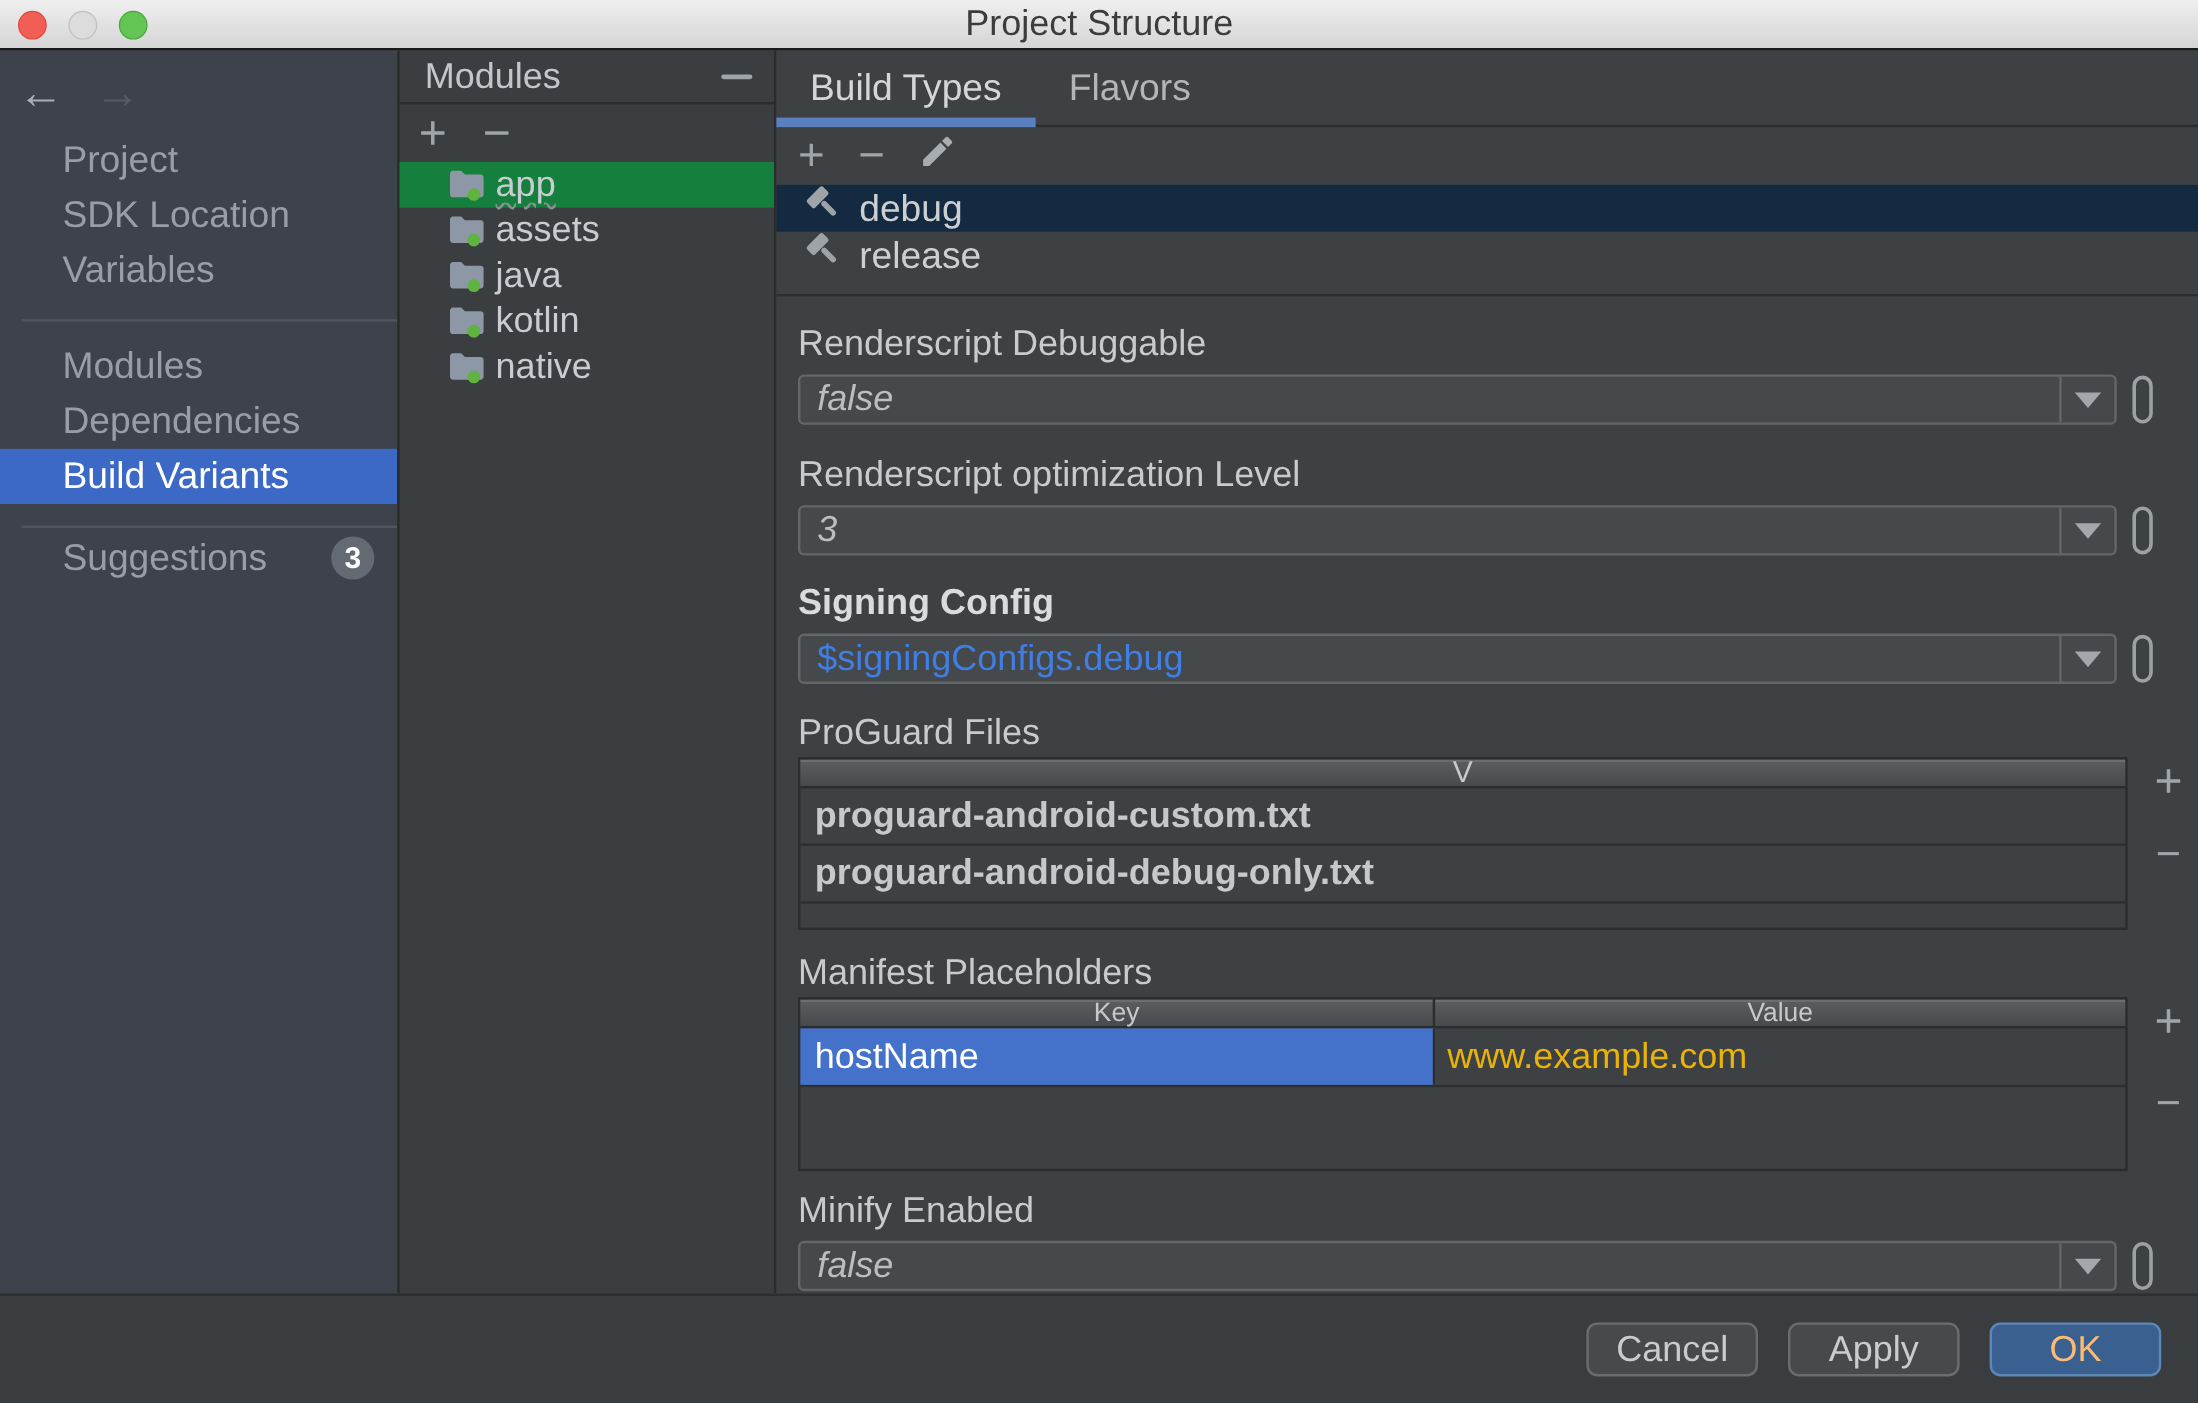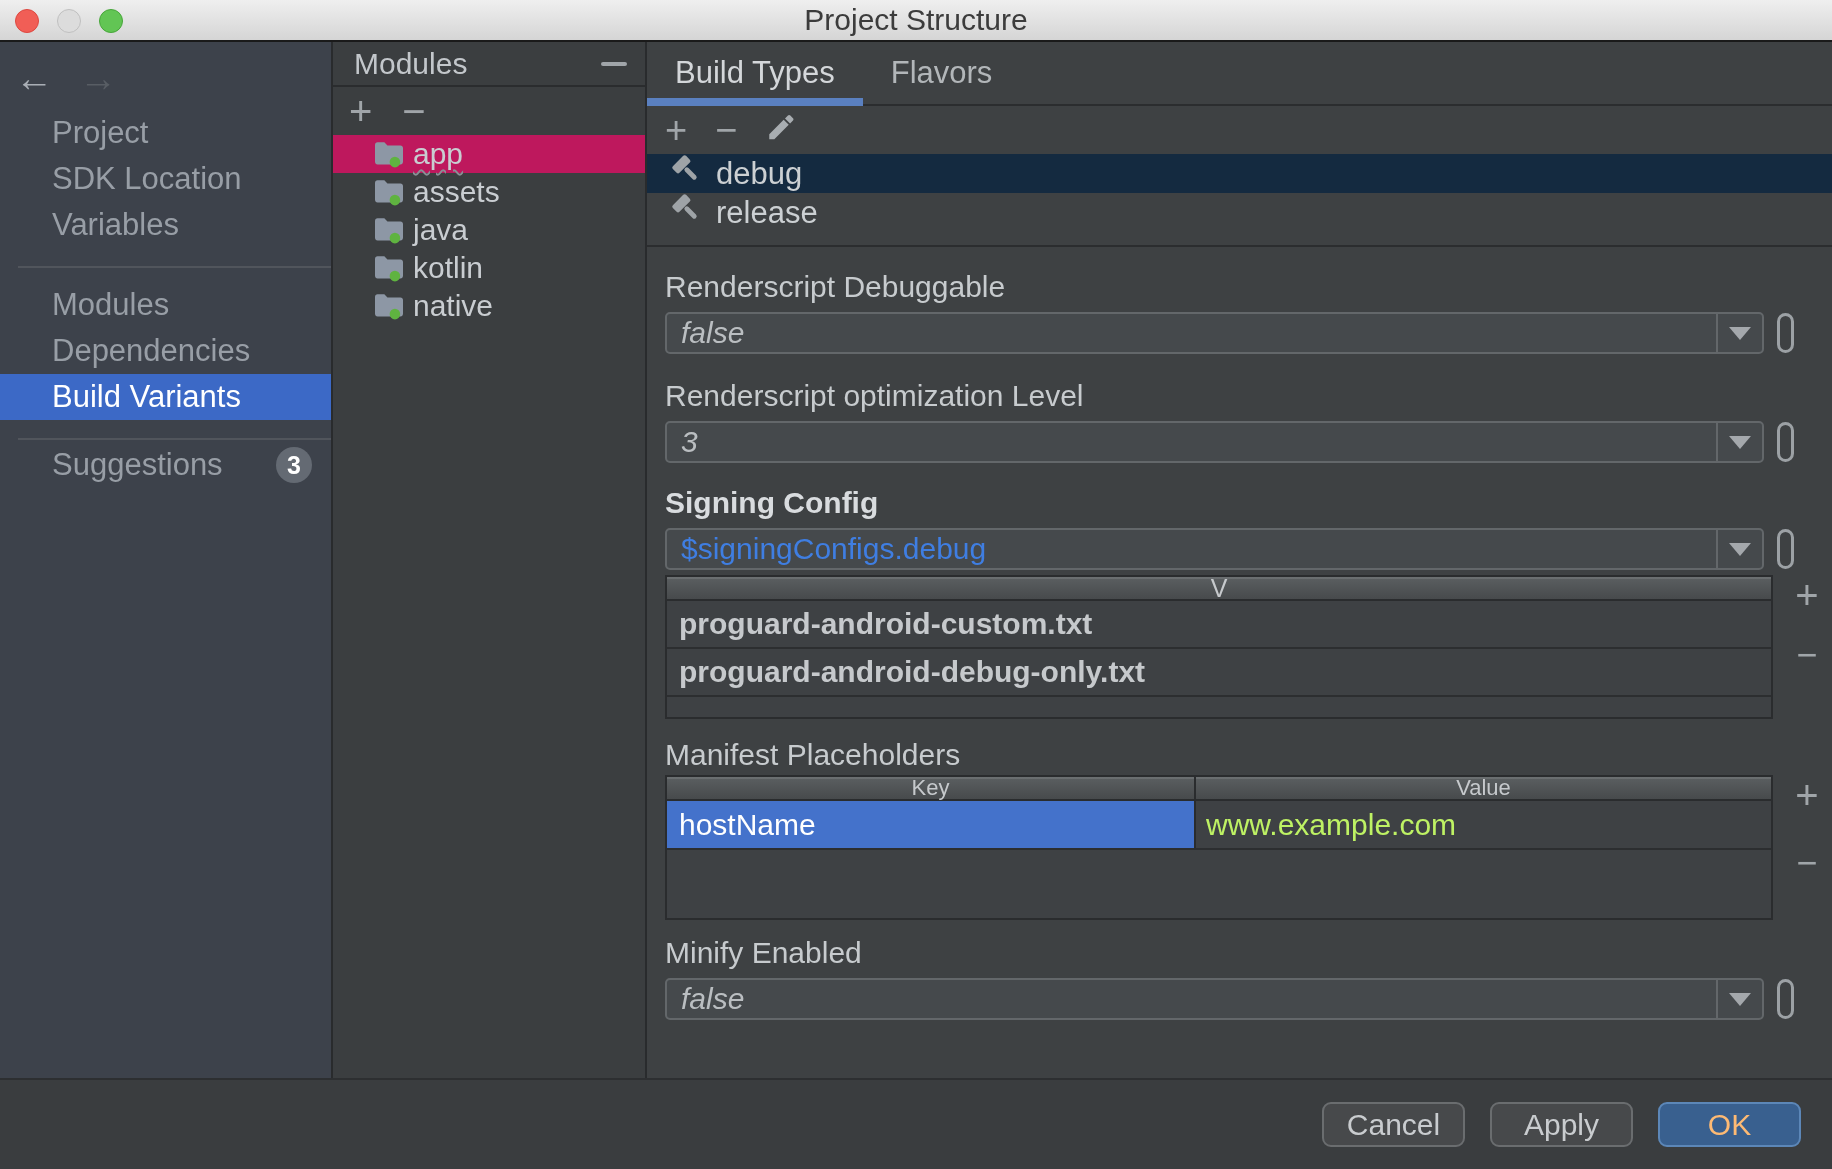--- a/index.html
+++ b/index.html
@@ -39,21 +39,21 @@
     background:#3b3e40; border-left:2px solid #292b2d; border-right:2px solid #292b2d; }
   .mod-header { height:45px; border-bottom:2px solid #2a2c2e; display:flex; align-items:center;
     padding:0 18px 0 21px; color:#c3c7cb; font-size:30px; }
   .mod-min { margin-left:auto; width:26px; height:4px; background:#a0a5a9; border-radius:2px; }
   .mod-toolbar { height:47px; display:flex; align-items:center; gap:30px; padding-left:16px;
     color:#a0a5a9; font-size:40px; }
   .tb-glyph { line-height:1; }
   .tree { margin-top:1px; }
   .tree-item { height:38px; display:flex; align-items:center; gap:8px; padding-left:40px;
     font-size:30px; color:#c9cdd1; }
-  .tree-item.selected { background:#be185d; }
+  .tree-item.selected { background:#15803d; }
   .tree-item.selected .tree-label { text-decoration:underline; text-decoration-style:wavy;
     text-decoration-color:#8a9096; text-decoration-thickness:2px; text-underline-offset:5px; }
   .folder-ic { display:flex; }
 
   
   .main { position:absolute; left:647px; top:42px; right:0; bottom:91px; background:#3e4143; }
   .tabs { height:64px; border-bottom:2px solid #2b2d2f; display:flex; }
   .tab { padding:0 28px; display:flex; align-items:center; font-size:31px; color:#b2b6b9; position:relative; }
   .tab.active { color:#d4d7da; }
   .tab.active::after { content:""; position:absolute; left:0; right:0; bottom:-2px; height:8px; background:#5a80c0; }
@@ -99,21 +99,21 @@
   .kv-headrow { display:flex; height:24px; }
   .kv-head { background:linear-gradient(#5b5f61,#474a4c); box-shadow:inset 0 2px 0 rgba(255,255,255,0.10);
     border-bottom:2px solid #2a2c2e; display:flex; align-items:center; justify-content:center;
     color:#c6c9cc; font-size:22px; height:24px; }
   .kv-key { width:529px; border-right:2px solid #2a2c2e; }
   .kv-val { flex:1; }
   .kv-row { display:flex; height:49px; border-bottom:2px solid #2c2e30; }
   .kv-cell-key { width:529px; background:#4472cb; color:#ffffff; display:flex; align-items:center;
     padding-left:12px; font-size:30px; border-right:2px solid #2a2c2e; }
   .kv-cell-val { flex:1; display:flex; align-items:center; padding-left:10px;
-    font-size:30px; color:#bef264; }
+    font-size:30px; color:#eab308; }
   .kv-empty { height:68px; }
 
   
   .footer { position:absolute; left:0; right:0; bottom:0; height:91px; background:#3a3d3f;
     border-top:2px solid #2d2f31; display:flex; align-items:center; justify-content:flex-end;
     gap:25px; padding-right:31px; }
   .btn { width:143px; height:45px; border-radius:9px; background:#47494b; border:2px solid #6a6d6f;
     color:#c9cccf; font-size:30px; display:flex; align-items:center; justify-content:center; }
   .btn.primary { background:#39608f; border-color:#5c87b8; color:#fdba74; }
 </style>
@@ -297,20 +297,21 @@
       <div class="combo-row mt10">
         <div class="combo">
           <div class="combo-value link">$signingConfigs.debug</div>
           <div class="combo-arrow">
               <div class="tri-down"></div>
             </div>
         </div>
         <div class="pill"></div>
       </div>
 
+      <div class="field-label mt26">ProGuard Files</div>
       <div class="table-wrap mt5">
         <div class="ps-table">
           <div class="t-head center">
             <span>V</span>
             </div>
           <div class="t-row">
             <span>proguard-android-custom.txt</span>
             </div>
           <div class="t-row">
             <span>proguard-android-debug-only.txt</span>

